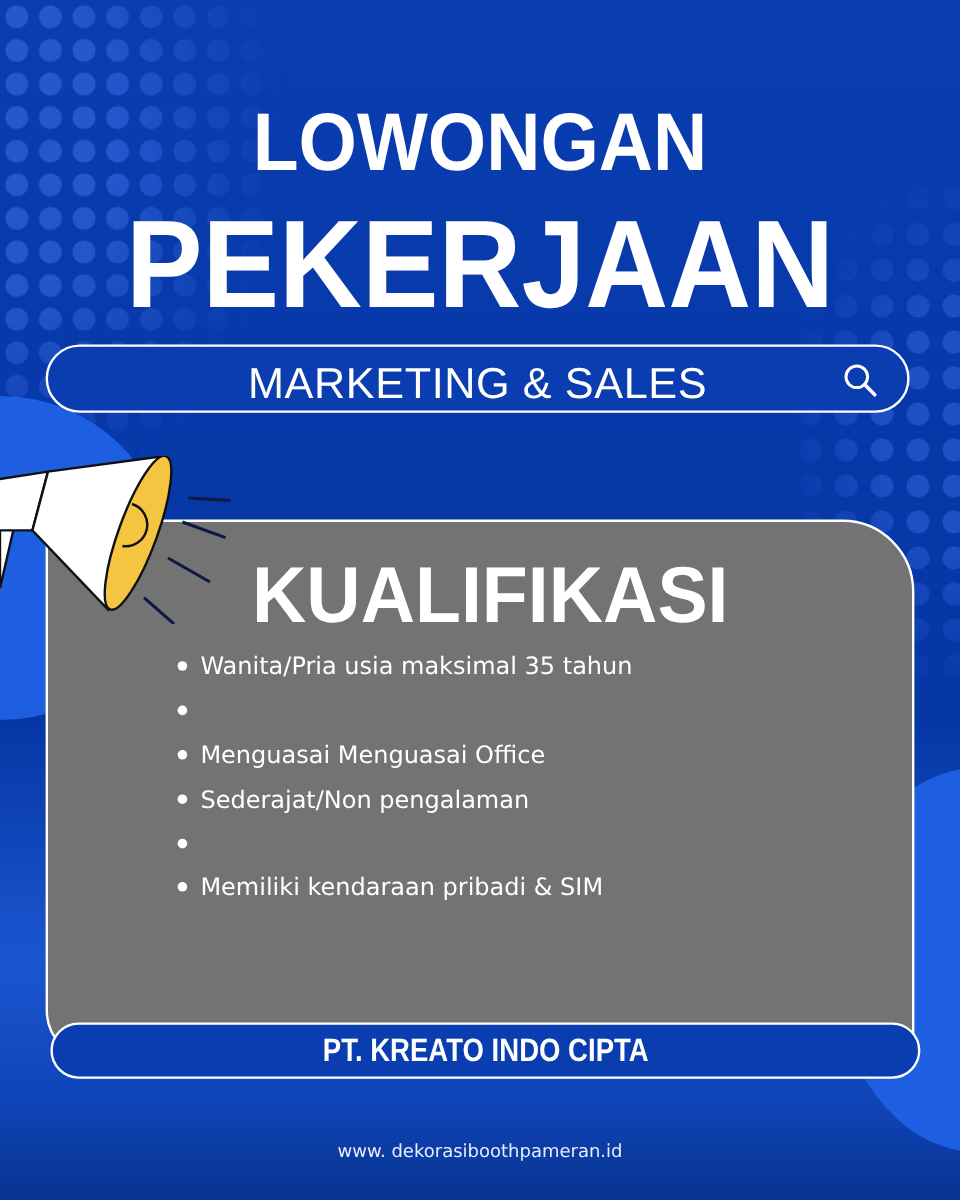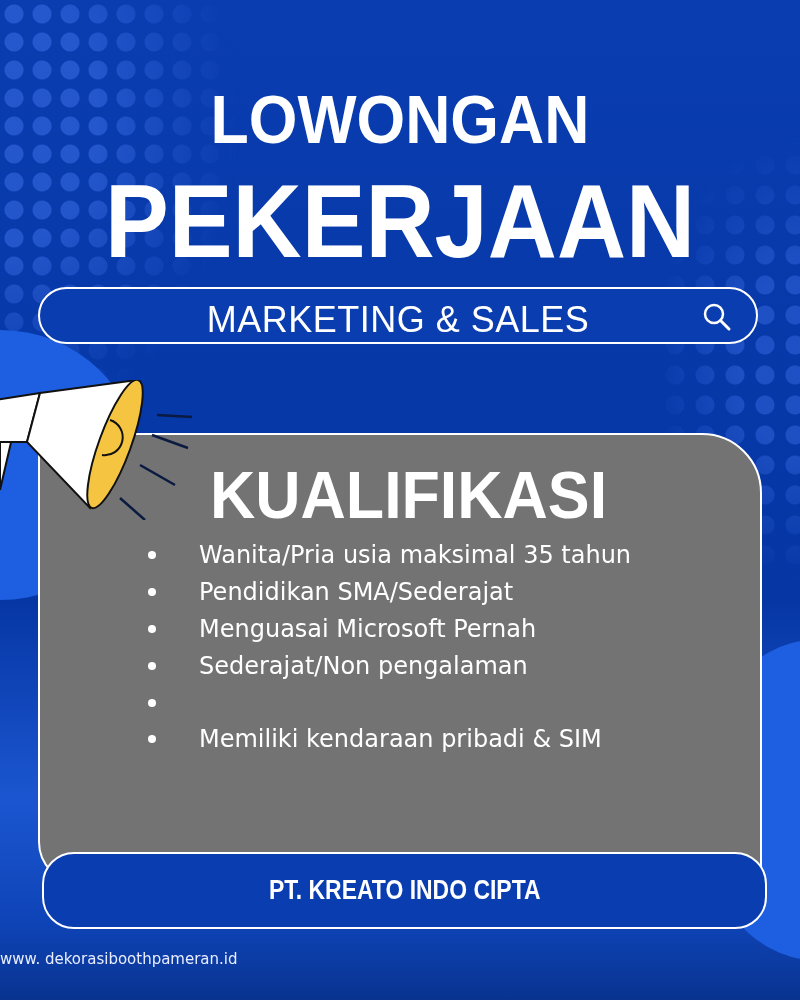--- a/index.html
+++ b/index.html
@@ -23,25 +23,25 @@
   .circle-right { position:absolute; left:695px; top:640px; width:240px; height:320px; border-radius:50%; background:#1d5fe0; }
   .headline { position:absolute; left:0; width:800px; text-align:center; color:#fff; font-family:"Liberation Sans", sans-serif; font-weight:900; }
   .h1 { top:80px; font-size:68px; letter-spacing:0px; transform:scaleX(0.92); }
   .h2 { top:162px; font-size:104px; transform:scaleX(0.92); }
   .search { position:absolute; left:38px; top:287px; width:720px; height:57px; border:2.5px solid #fff; border-radius:30px; background:#0a3db0; box-sizing:border-box; }
   .search-text { position:absolute; left:0; right:0; top:10px; text-align:center; color:#fff; font-family:"Liberation Sans", sans-serif; font-size:36px; letter-spacing:0.5px; }
   .search-icon { position:absolute; right:24px; top:13px; width:30px; height:30px; }
   .card { position:absolute; left:38px; top:385px; width:724px; height:451px; box-sizing:border-box; border:2.5px solid #fff; border-radius:0 60px 0 42px; background:#737373;margin-top:48px; }
   .card-title { position:absolute; left:170px; top:22px; color:#fff; font-family:"Liberation Sans", sans-serif; font-weight:900; font-size:66px; transform:scaleX(0.95); transform-origin:left; }
   .list { position:absolute; left:108px; top:102px; margin:0; padding:0; list-style:none; }
-  .list li { color:#fff; font-size:24px; height:36.8px; display:flex; align-items:center;gap:32px; }
+  .list li { color:#fff; font-size:20px; height:36.8px; display:flex; align-items:center; }
   .bullet { width:8px; height:8px; border-radius:50%; background:#fff; margin-right:11px; display:inline-block; }
-  .company { position:absolute; left:42px; top:852px; width:725px; height:77px; box-sizing:border-box; border:2.5px solid #fff; border-radius:32px; background:#0a3db0; display:flex; align-items:center; justify-content:center; }
+  .company { position:absolute; left:42px; top:852px; width:725px; height:47px; box-sizing:border-box; border:2.5px solid #fff; border-radius:32px; background:#0a3db0; display:flex; align-items:center; justify-content:center; }
   .company-text { color:#fff; font-family:"Liberation Sans", sans-serif; font-weight:900; font-size:27px; transform:scaleX(0.85); }
-  .url { position:absolute; left:0; width:800px; top:950px; text-align:left; color:#e8eeff; font-size:15px; }
+  .url { position:absolute; left:0; width:800px; top:950px; text-align:center; color:#e8eeff; font-size:15px; }
   .megaphone { position:absolute; left:0; top:380px; width:200px; height:140px; }
 </style>
 </head>
 <body>
 
 <div class="dots"></div>
 <div class="dots2"></div>
 <div class="circle-left"></div>
 <div class="circle-right"></div>
 
@@ -58,25 +58,24 @@
 
 <div class="card">
   <div class="card-title">KUALIFIKASI</div>
   <ul class="list">
     <li>
         <span class="bullet"></span>
         <span>Wanita/Pria usia maksimal 35 tahun</span>
       </li>
     <li>
         <span class="bullet"></span>
-        <span>Pendidikan SMA/Sederajat</span>
       </li>
     <li>
         <span class="bullet"></span>
-        <span>Menguasai Microsoft Pernah</span>
+        <span>Menguasai Menguasai Office</span>
       </li>
     <li>
         <span class="bullet"></span>
         <span>Sederajat/Non pengalaman</span>
       </li>
     <li>
         <span class="bullet"></span>
       </li>
     <li>
         <span class="bullet"></span>

